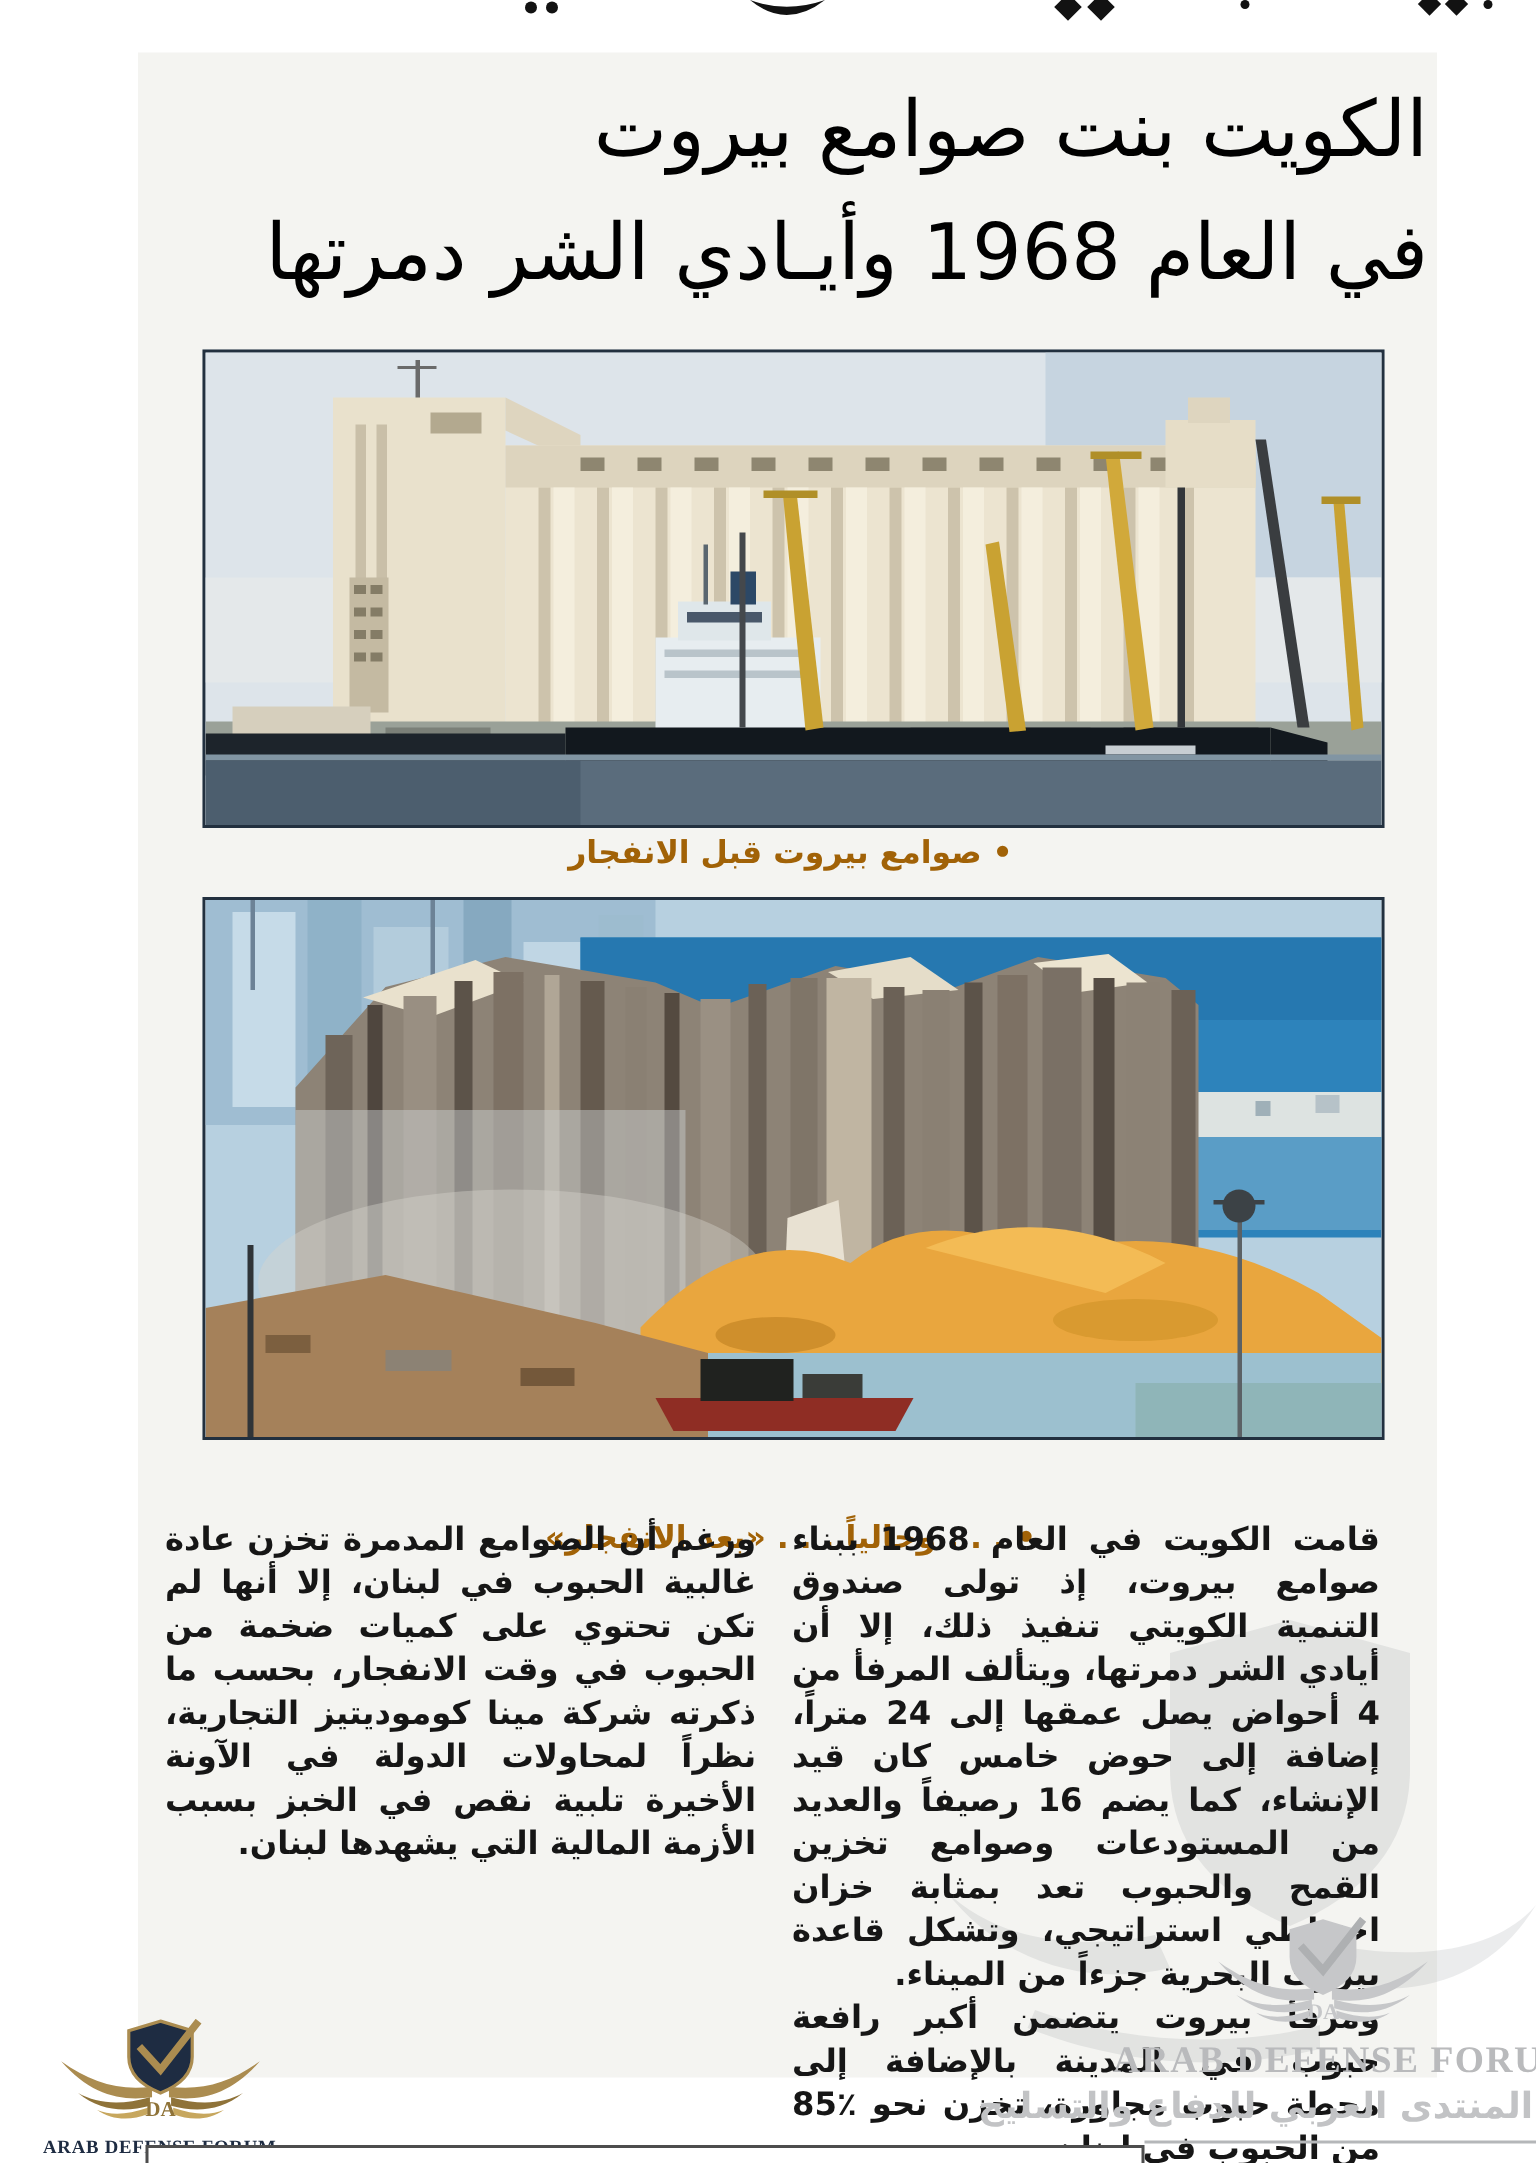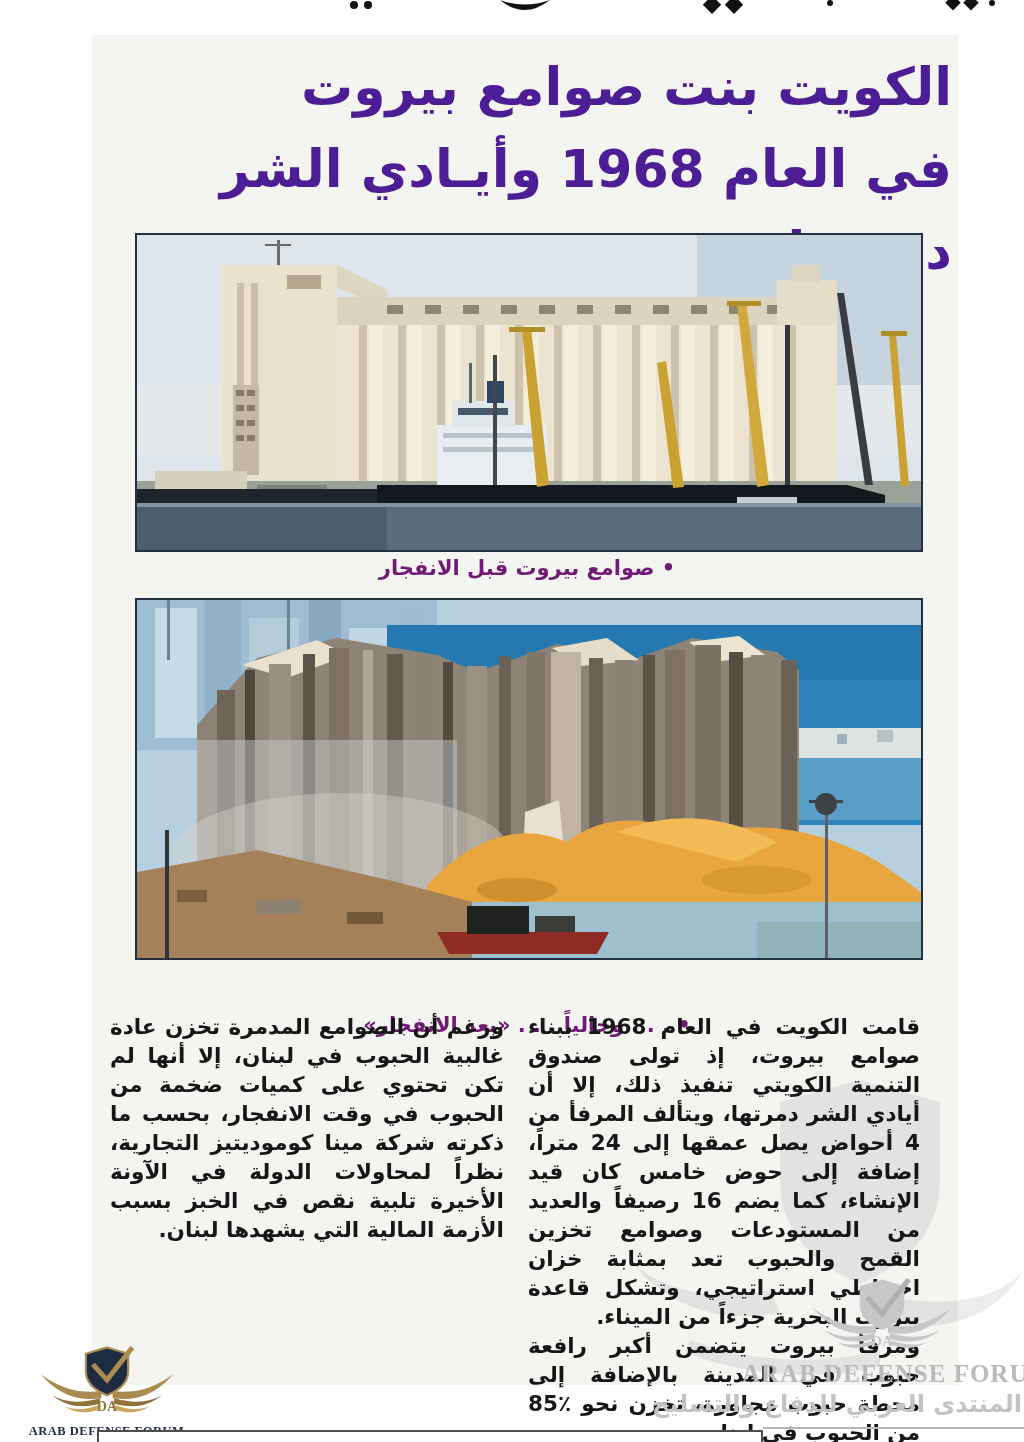--- a/index.html
+++ b/index.html
@@ -7,32 +7,32 @@
     position:relative;width:1024px;height:1442px;margin:0 auto;
     background:#ffffff;overflow:hidden;
     font-family:"DejaVu Sans",sans-serif;
   }
   .abs{position:absolute;}
   
   .panel{left:92px;top:35px;width:866px;height:1350px;background:#f4f4f1;}
   
   .headline{
     right:72px;top:46px;width:800px;text-align:right;direction:rtl;
-    color:#4c1d95;font-weight:bold;font-size:52px;line-height:82px;
+    color:#000000;font-weight:normal;font-size:52px;line-height:82px;
     letter-spacing:-1px;
   }
   
   .photo-frame{border:2px solid #22303f;background:#cfd8e0;}
   .photo1{left:135px;top:233px;width:784px;height:315px;}
   .photo2{left:135px;top:598px;width:784px;height:358px;}
   .photo-frame svg{display:block;width:100%;height:100%;}
   
   .caption{
     left:135px;width:784px;text-align:center;direction:rtl;
-    font-size:21px;font-weight:bold;color:#701a75;
+    font-size:21px;font-weight:bold;color:#a16207;
   }
   .cap1{top:556px;}
   .cap2{top:984px;margin-top:29px;}
   
   .col{
     top:1012px;direction:rtl;text-align:justify;
     font-size:21.5px;line-height:29px;font-weight:bold;color:#161616;
   }
   .col p{margin:0;}
   .col-left{left:110px;width:394px;}

